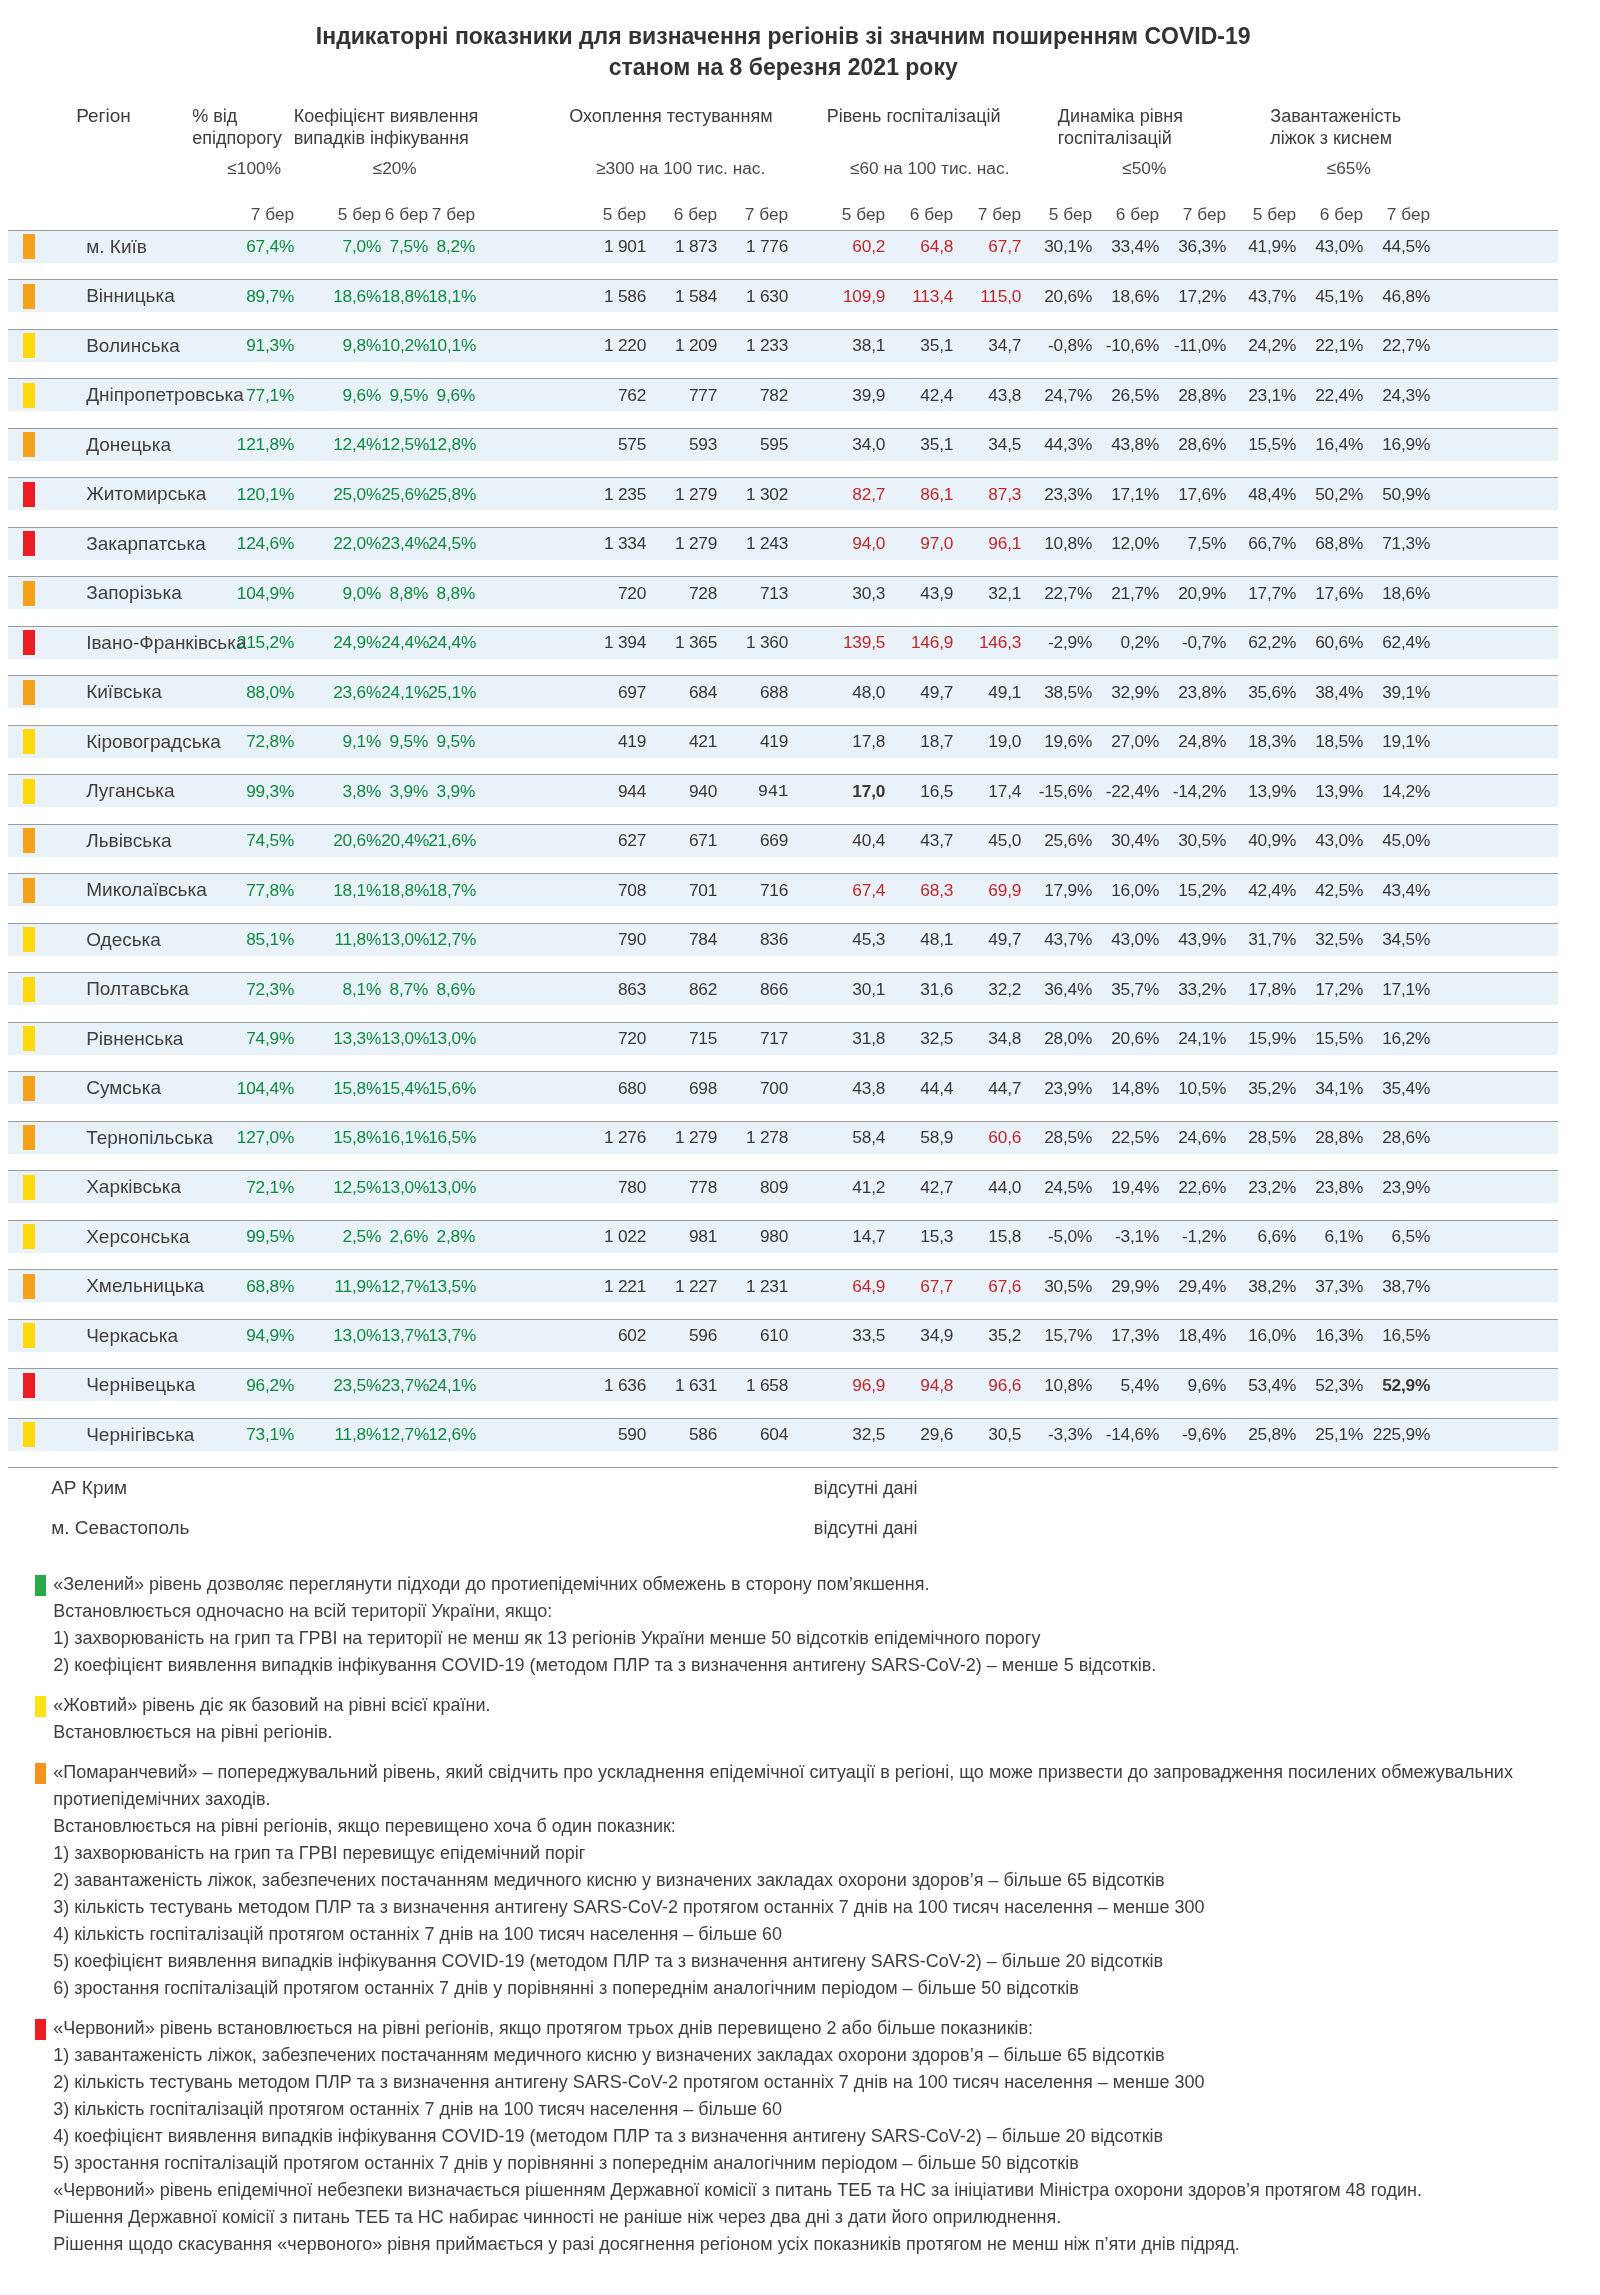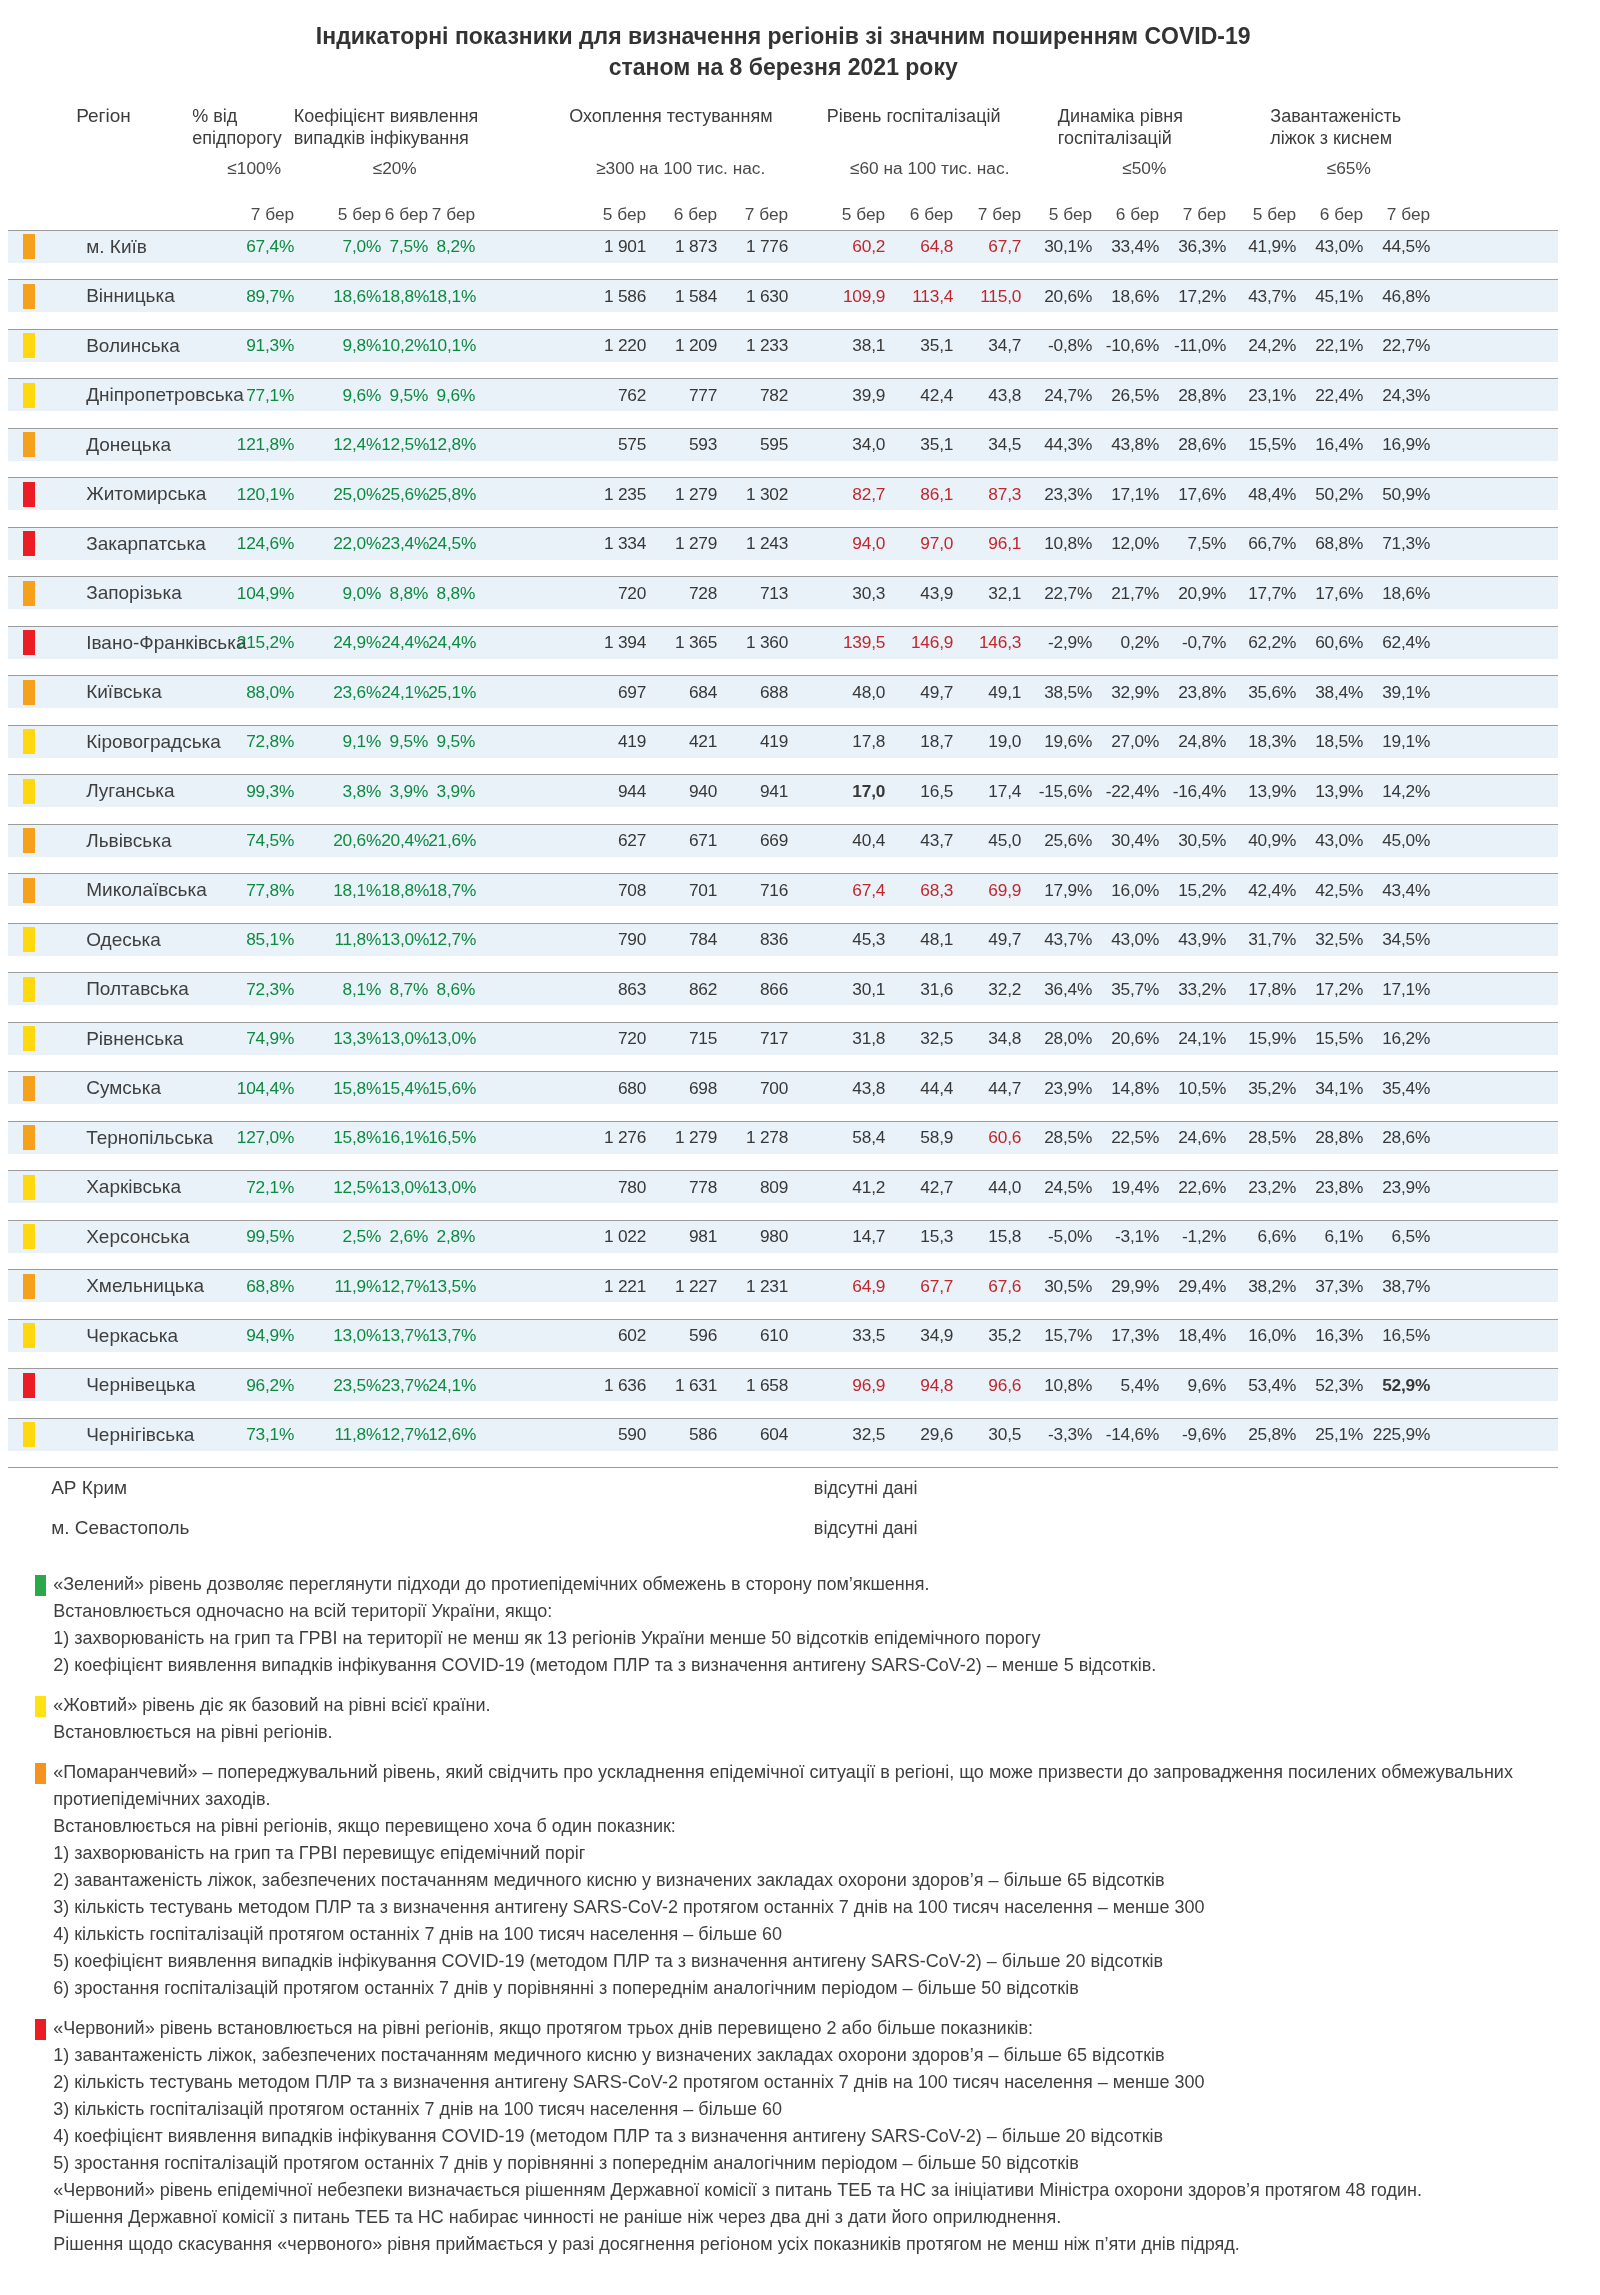--- a/index.html
+++ b/index.html
@@ -298,27 +298,27 @@
       </div>
       <div class="hgrid row">
         <span class="marker" style="background: rgb(255, 216, 14); grid-column: 1 / 2;"></span>
         <div class="region-name">Луганська</div>
         <div class="val green" style="grid-column: 3 / 4;">99,3%</div>
         <div class="val green" style="grid-column: 4 / 5;">3,8%</div>
         <div class="val green" style="grid-column: 5 / 6;">3,9%</div>
         <div class="val green" style="grid-column: 6 / 7;">3,9%</div>
         <div class="val" style="grid-column: 7 / 8;">944</div>
         <div class="val" style="grid-column: 8 / 9;">940</div>
-        <div class="val" style="grid-column: 9 / 10;">941</div>
+        <div class="val" style="grid-column: 9 / 10; font-family: Liberation Mono, monospace;">941</div>
         <div class="val" style="grid-column: 10 / 11; font-weight: bold;">17,0</div>
         <div class="val" style="grid-column: 11 / 12;">16,5</div>
         <div class="val" style="grid-column: 12 / 13;">17,4</div>
         <div class="val" style="grid-column: 13 / 14;">-15,6%</div>
         <div class="val" style="grid-column: 14 / 15;">-22,4%</div>
-        <div class="val" style="grid-column: 15 / 16;">-16,4%</div>
+        <div class="val" style="grid-column: 15 / 16;">-14,2%</div>
         <div class="val" style="grid-column: 16 / 17;">13,9%</div>
         <div class="val" style="grid-column: 17 / 18;">13,9%</div>
         <div class="val" style="grid-column: 18 / 19;">14,2%</div>
       </div>
       <div class="hgrid row">
         <span class="marker" style="background: rgb(245, 161, 27); grid-column: 1 / 2;"></span>
         <div class="region-name">Львівська</div>
         <div class="val green" style="grid-column: 3 / 4;">74,5%</div>
         <div class="val green" style="grid-column: 4 / 5;">20,6%</div>
         <div class="val green" style="grid-column: 5 / 6;">20,4%</div>

